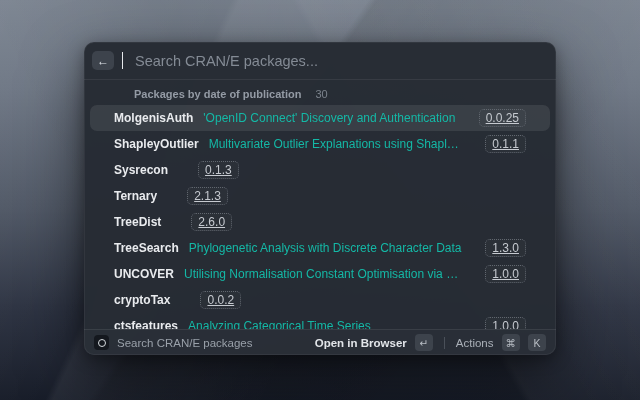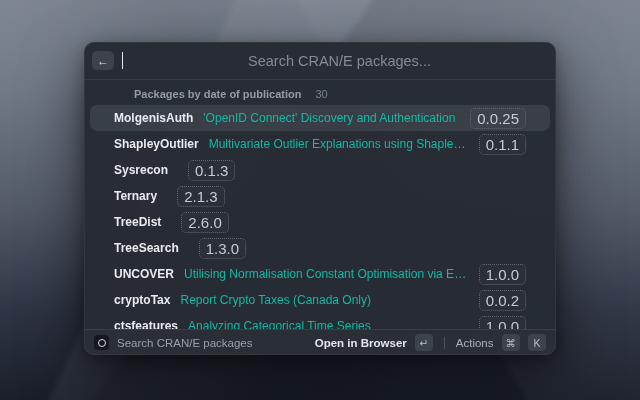--- a/index.html
+++ b/index.html
@@ -46,21 +46,20 @@
     width:22px; height:19px; border-radius:5px;
     background:#3d434c; color:#dfe3e8;
     display:flex; align-items:center; justify-content:center;
     font-size:12px; line-height:1; cursor:default;
   }
   .caret { width:1px; height:17px; background:#e7e9ec; margin-left:8px; }
   .search-input {
     flex:1; background:transparent; border:none; outline:none;
     color:#e7e9ec; font-size:14.5px; margin-left:12px;
     font-family:inherit;
-    text-align:center;
   }
   .search-input::placeholder { color:#848b95; }
 
   
   .section-header {
     display:flex; align-items:center; gap:14px;
     padding:8px 14px 5px 14px;
     font-size:11px; font-weight:bold; color:#949ba5;margin-left:36px;
   }
   .section-count { color:#7b828c; font-weight:normal; }
@@ -69,24 +68,24 @@
   .list { flex:1; overflow:hidden; padding:0 6px; }
   .row {
     height:26px; display:flex; align-items:center;
     padding:0 24px; border-radius:7px;
     font-size:12px; white-space:nowrap;
   }
   .row.selected { background:rgba(255,255,255,0.085); }
   .pkg-name { font-weight:bold; color:#e9ebee; margin-right:10px; }
   .pkg-desc { color:#14b8a6; overflow:hidden; text-overflow:ellipsis; flex:1; }
   .version-badge {
-    margin-left:10px;
-    font-size:15px; color:#c6cad0;
+    margin-left:20px;
+    font-size:12px; color:#c6cad0;
     border:1px dotted #61676f; border-radius:5px;
-    padding:1px 6px; background:rgba(255,255,255,0.02);
+    padding:1px 6px; background:rgba(255,255,255,0.02);text-decoration:underline;
   }
 
   
   .footer {
     flex:0 0 26px; height:26px;
     border-top:1px solid rgba(255,255,255,0.08);
     background:rgba(255,255,255,0.015);
     display:flex; align-items:center;
     padding:8px 10px; gap:8px;
     font-size:11.5px;
@@ -149,30 +148,30 @@
       <div class="row">
         <span class="pkg-name">Ternary</span>
         <span class="version-badge">2.1.3</span>
       </div>
       <div class="row">
         <span class="pkg-name">TreeDist</span>
         <span class="version-badge">2.6.0</span>
       </div>
       <div class="row">
         <span class="pkg-name">TreeSearch</span>
+        <span class="pkg-desc">Phylogenetic Analysis with Discrete Character Data</span>
         <span class="version-badge">1.3.0</span>
       </div>
       <div class="row">
         <span class="pkg-name">UNCOVER</span>
         <span class="pkg-desc">Utilising Normalisation Constant Optimisation via Edge Removal (UNCOVER)</span>
         <span class="version-badge">1.0.0</span>
       </div>
       <div class="row">
         <span class="pkg-name">cryptoTax</span>
-        <span class="pkg-desc">Report Crypto Taxes (Canada Only)</span>
         <span class="version-badge">0.0.2</span>
       </div>
       <div class="row">
         <span class="pkg-name">ctsfeatures</span>
         <span class="pkg-desc">Analyzing Categorical Time Series</span>
         <span class="version-badge">1.0.0</span>
       </div>
     </div>
 
   <div class="footer">

